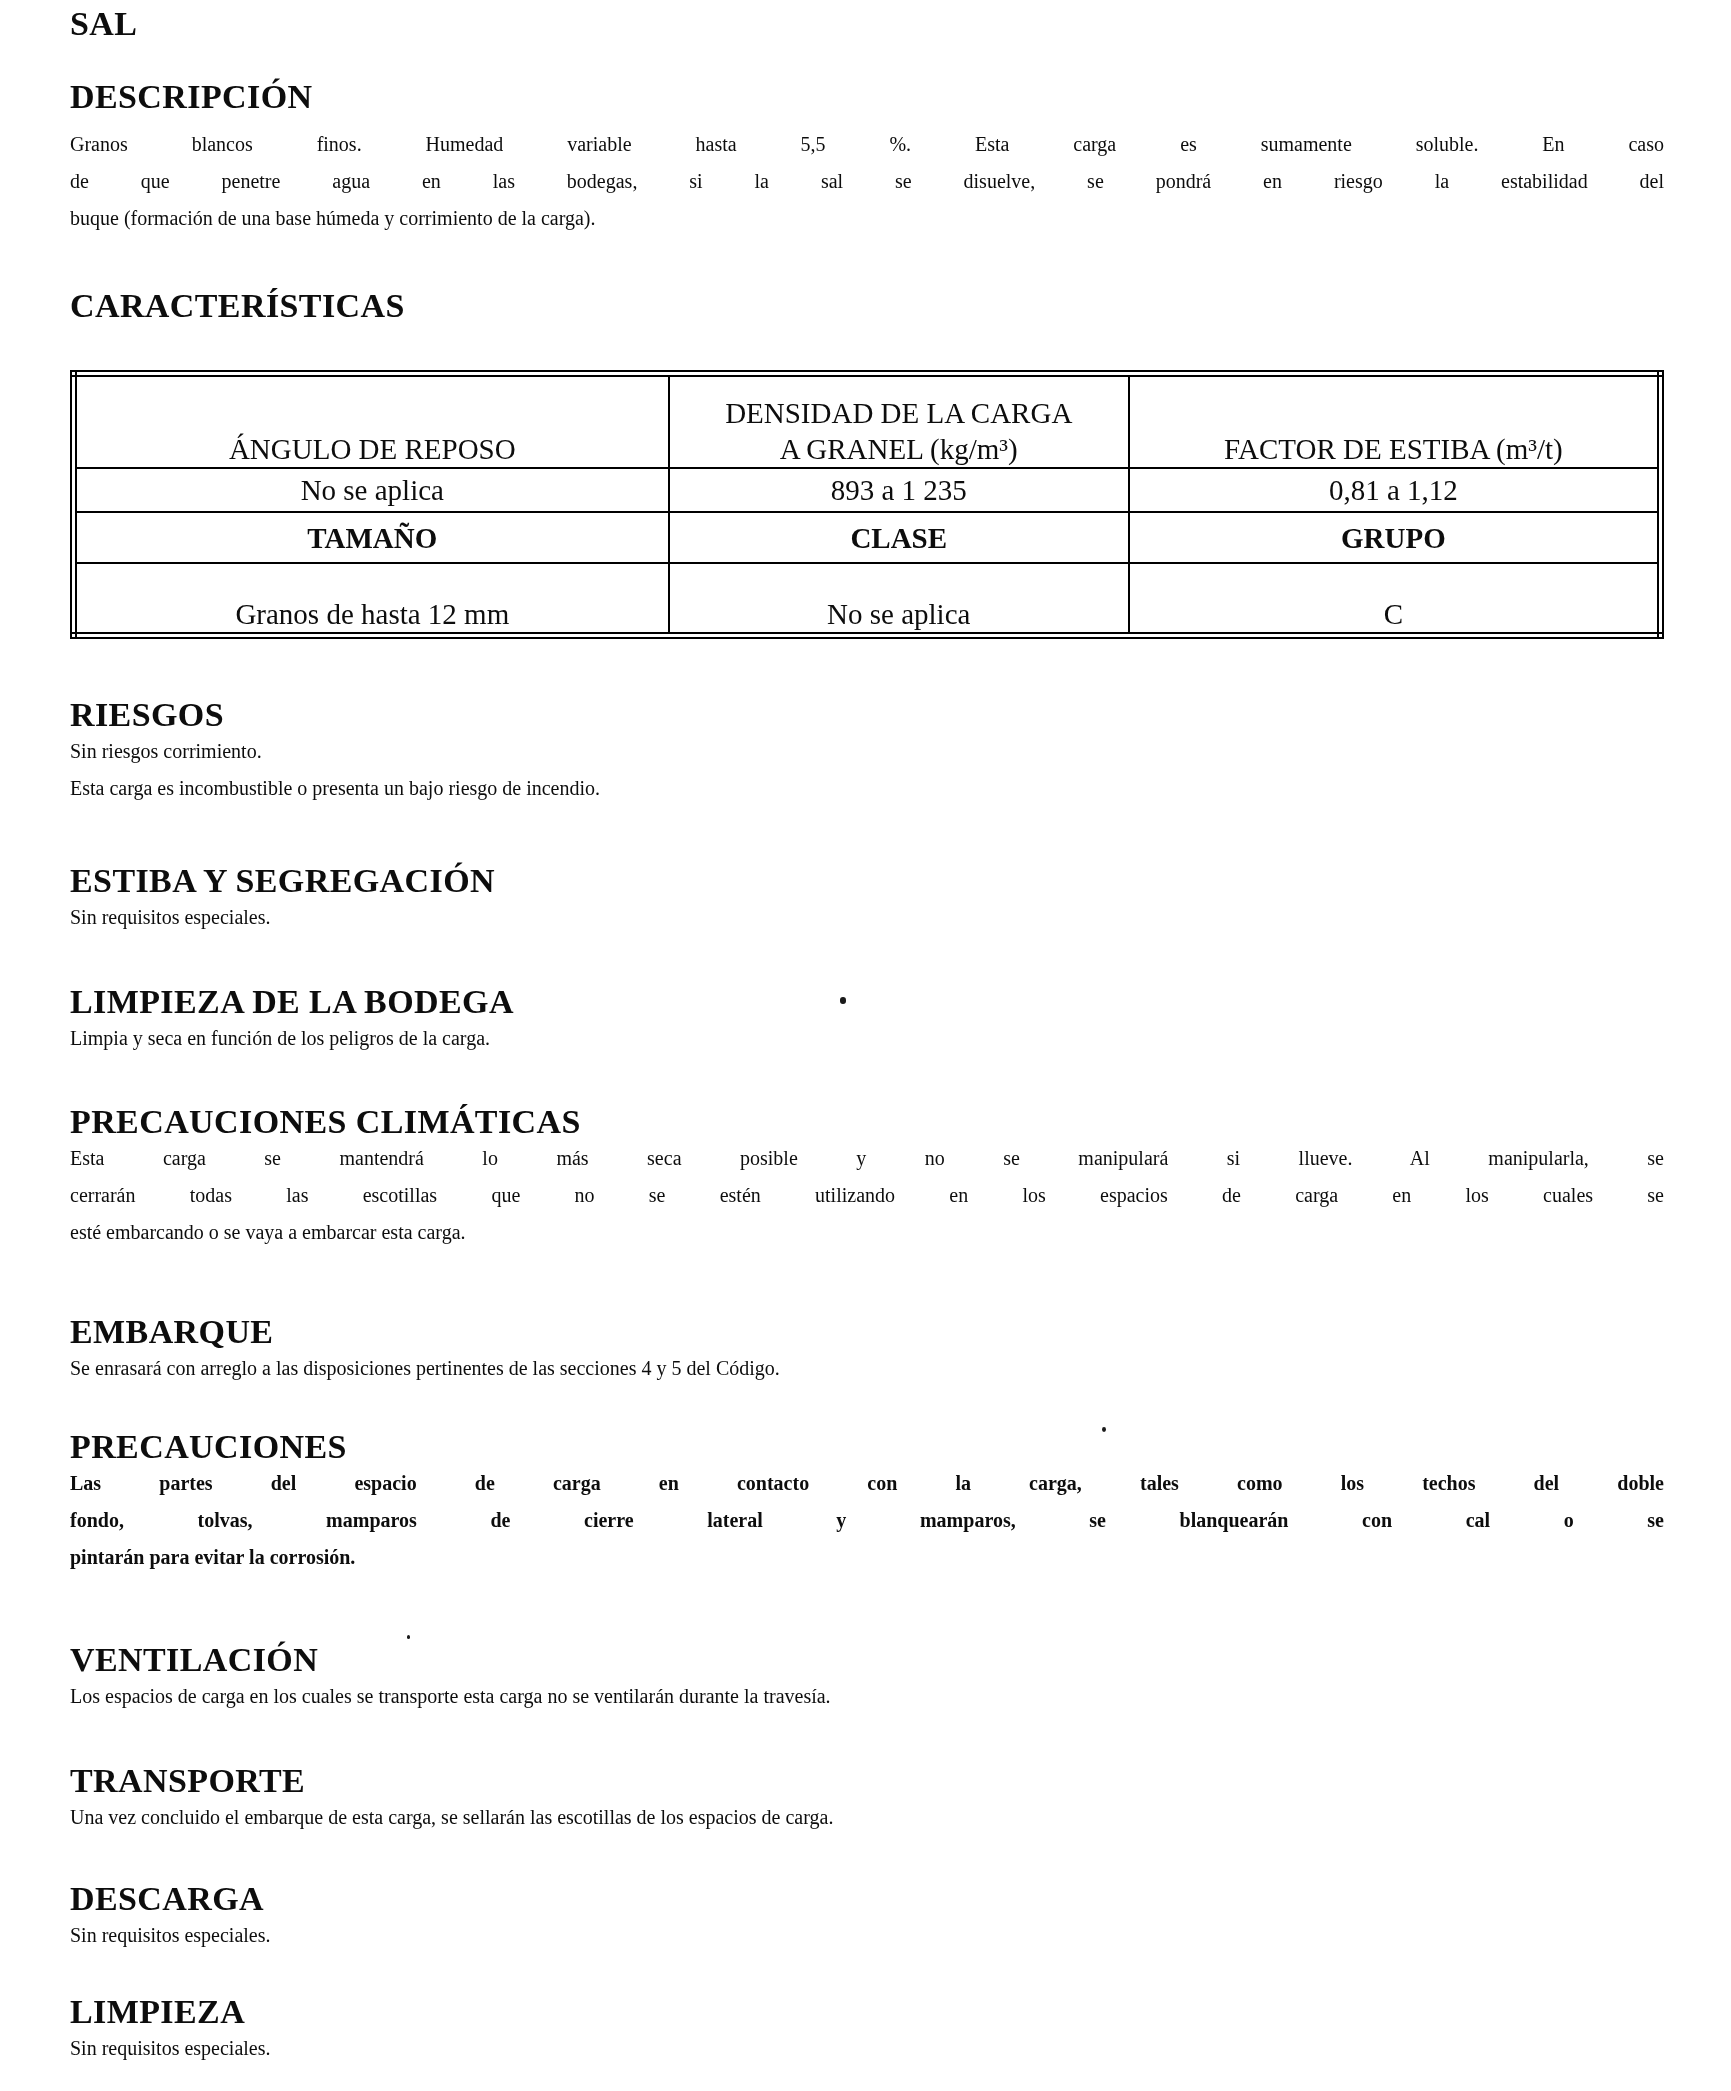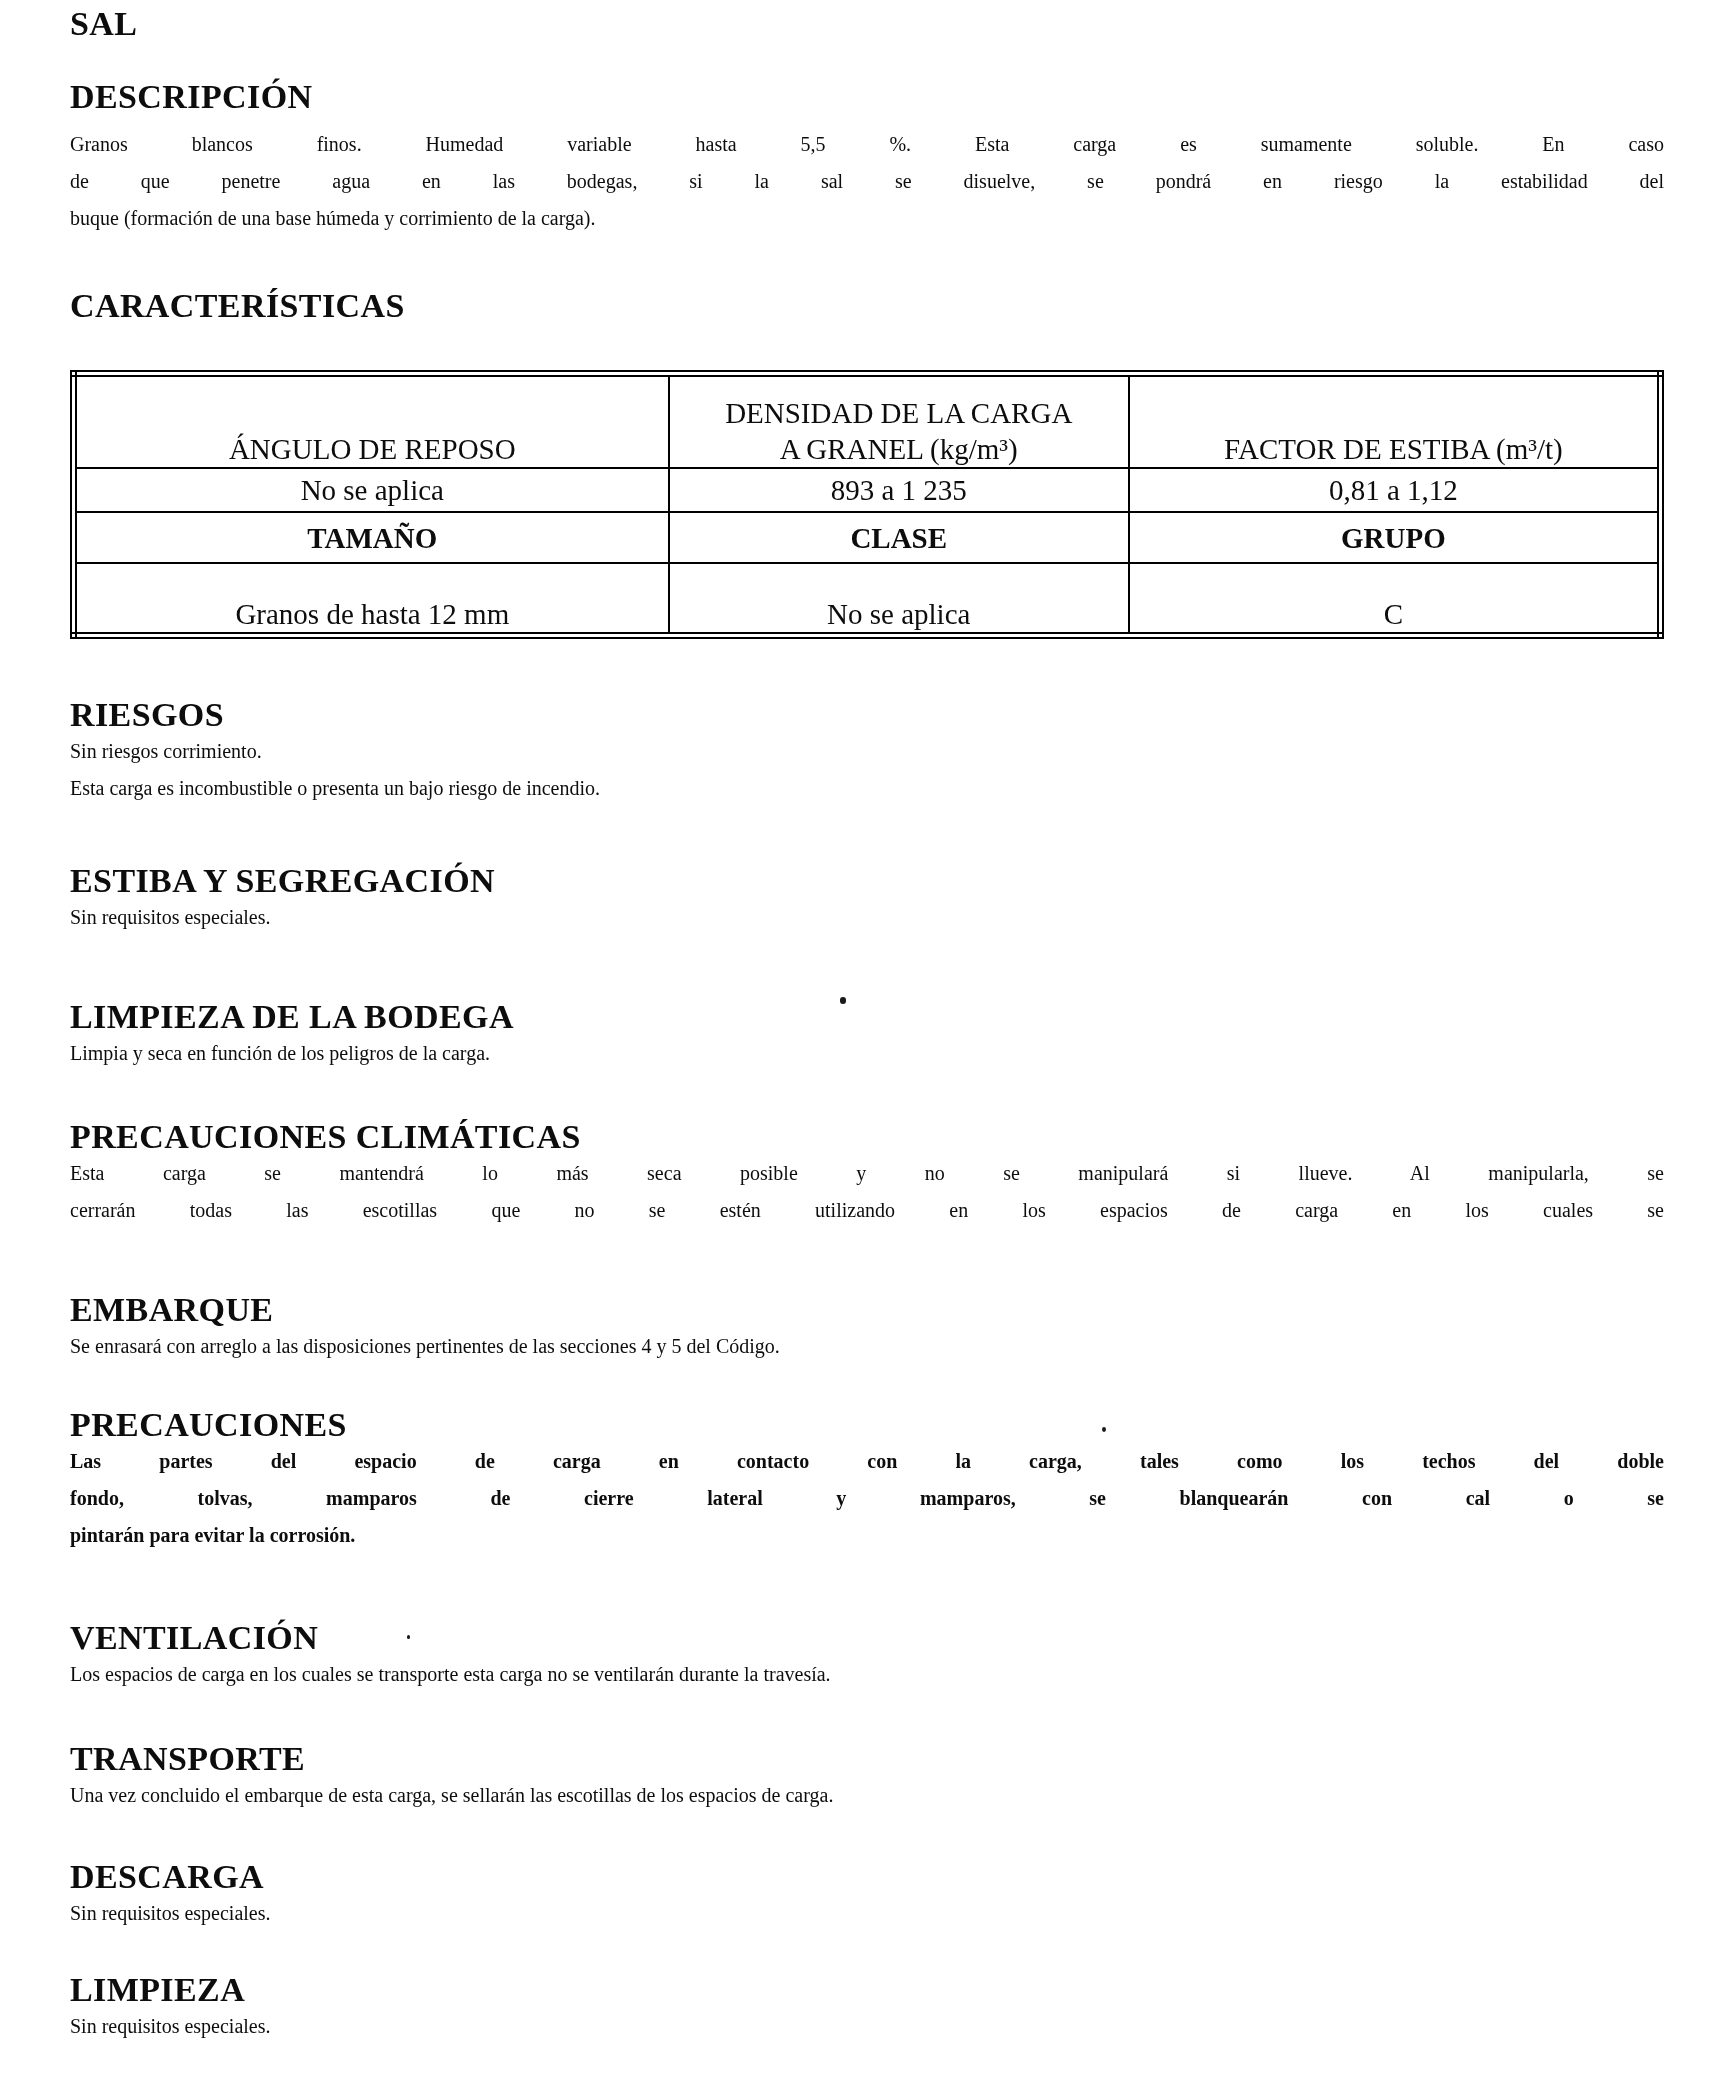--- a/index.html
+++ b/index.html
@@ -145,30 +145,31 @@
     <h2 class="h">RIESGOS</h2>
     <div class="body-line">Sin riesgos corrimiento.</div>
     <div class="body-line">Esta carga es incombustible o presenta un bajo riesgo de incendio.</div>
   </section>
 
   <section style="margin-top:55px;">
     <h2 class="h">ESTIBA Y SEGREGACIÓN</h2>
     <div class="body-line">Sin requisitos especiales.</div>
   </section>
 
-  <section style="margin-top:62px;">
+  <section style="margin-top:47px;">
     <h2 class="h">LIMPIEZA DE LA BODEGA</h2>
     <div class="body-line">Limpia y seca en función de los peligros de la carga.</div>
   </section>
 
   <section style="margin-top:46px;">
     <h2 class="h">PRECAUCIONES CLIMÁTICAS</h2>
     <div>
       <div class="body-line jline">Esta carga se mantendrá lo más seca posible y no se manipulará si llueve. Al manipularla, se</div>
       <div class="body-line jline">cerrarán todas las escotillas que no se estén utilizando en los espacios de carga en los cuales se</div>
+      <div class="body-line lline">esté embarcando o se vaya a embarcar esta carga.</div>
     </div>
   </section>
 
   <section style="margin-top:62px;">
     <h2 class="h">EMBARQUE</h2>
     <div class="body-line">Se enrasará con arreglo a las disposiciones pertinentes de las secciones 4 y 5 del Código.</div>
   </section>
 
   <section style="margin-top:41px;">
     <h2 class="h">PRECAUCIONES</h2>

